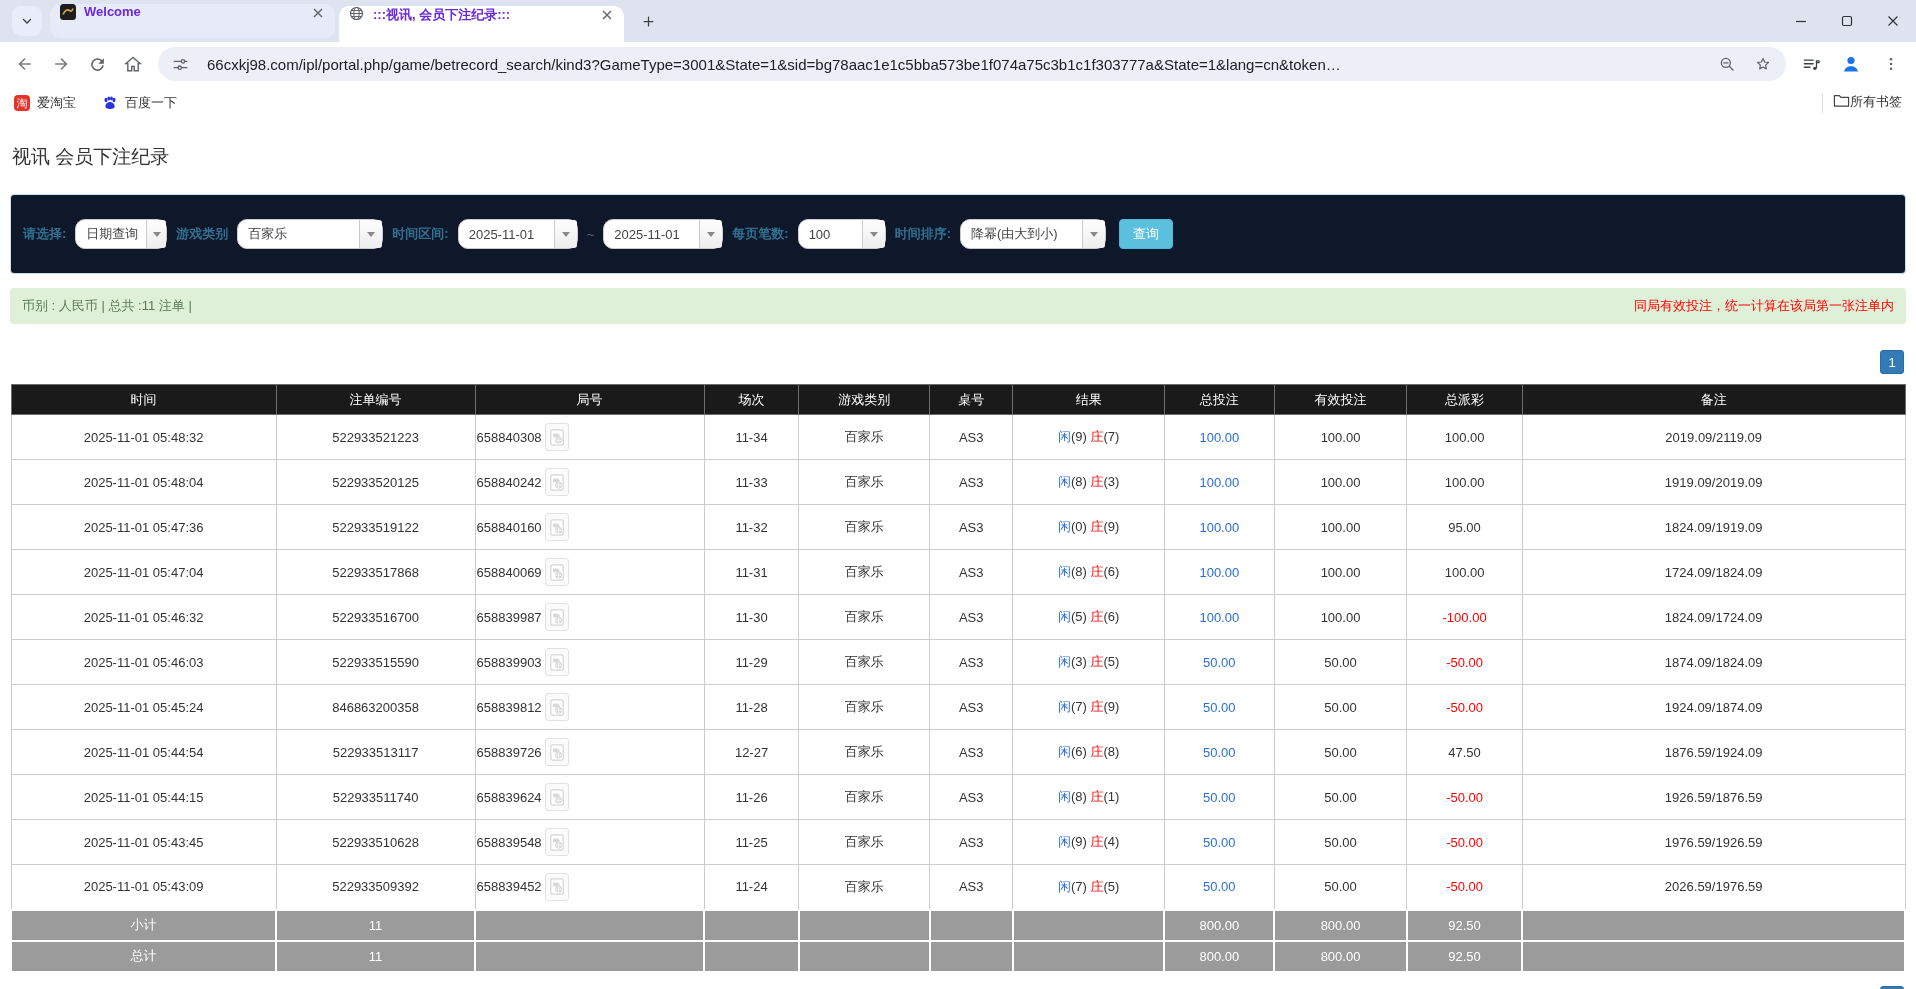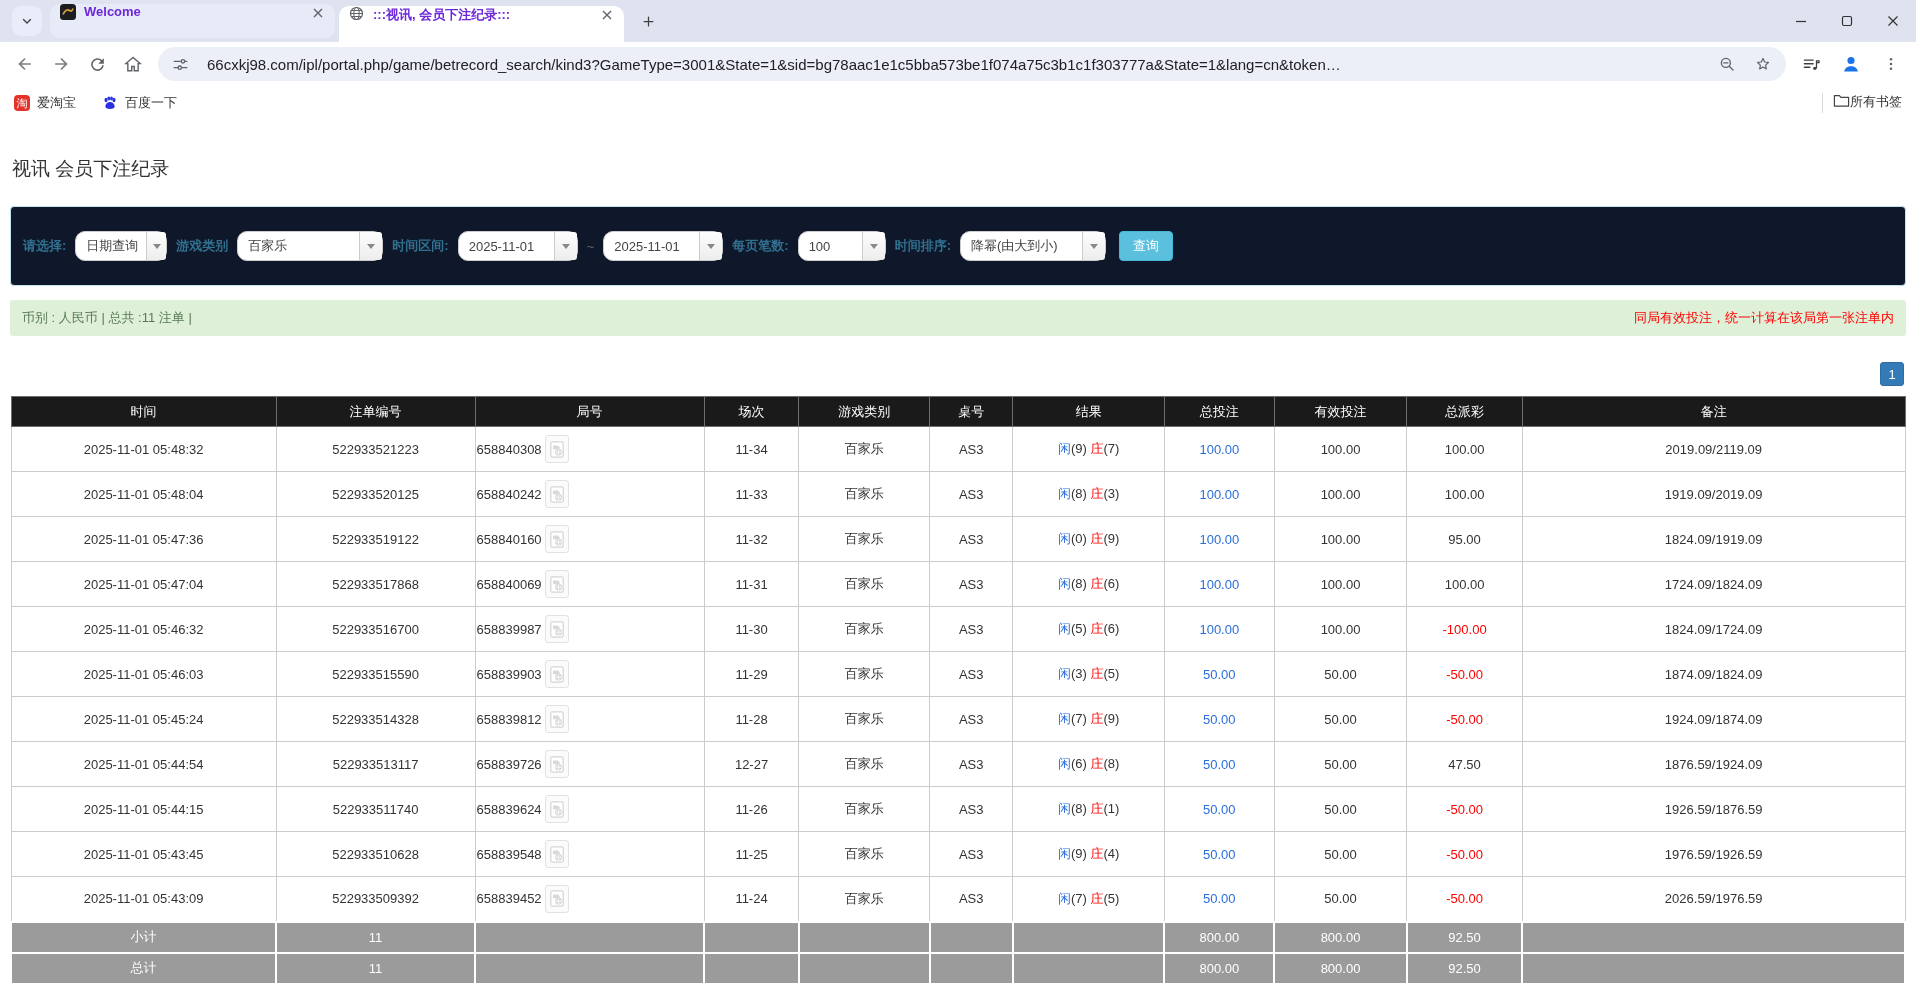--- a/index.html
+++ b/index.html
@@ -26,21 +26,21 @@
   .urlbar { flex:1; height:34px; background:#eceff8; border-radius:17px; display:flex; align-items:center; padding:0 14px; gap:18px; margin:0 6px; }
   .url-text { flex:1; font-size:15px; color:#202124; white-space:nowrap; overflow:hidden; }
   .toolbar-right { display:flex; align-items:center; gap:6px; }
   .bookmarksbar { height:34px; background:#fff; display:flex; align-items:center; padding:0 14px; font-size:13px; color:#333; }
   .bookmark { display:flex; align-items:center; gap:7px; margin-right:26px; }
   .bm-right { margin-left:auto; display:flex; gap:0; }
   .bm-divider { width:1px; height:20px; background:#dadce0; margin-right:10px; }
   .tb-icon { width:16px; height:16px; border-radius:4px; background:#e63229; color:#fff; font-size:11px; line-height:16px; text-align:center; }
   
   .content { padding:0 10px; }
-  .page-title { font-size:19px; font-weight:400; color:#333; margin:36px 0 24px 2px; }
+  .page-title { font-size:19px; font-weight:400; color:#333; margin:24px 0 24px 2px; }
   .filter-panel { background:#0f172a; border:1px solid #c4e3f0; border-radius:4px; padding:24px 12px; display:flex; align-items:center; gap:9px; font-size:13px; }
   .f-label { color:#31708f; font-weight:bold; white-space:nowrap; }
   .sel { background:#fff; border:1px solid #ccc; border-radius:10px; height:30px; display:flex; align-items:center; padding-left:10px; color:#444; }
   .sel-value { flex:1; white-space:nowrap; }
   .caret-box { width:23px; height:28px; border-left:1px solid #ccc; margin-left:8px; display:flex; align-items:center; justify-content:center; background:linear-gradient(#fdfdfd,#ededed); border-radius:0 3px 3px 0; }
   .caret { width:0; height:0; border-left:4px solid transparent; border-right:4px solid transparent; border-top:5px solid #888; }
   .btn-query { background:#5bc0de; border:1px solid #46b8da; color:#fff; height:30px; padding:0 13px; border-radius:4px; font-size:13px; margin-left:4px; }
   .summary-bar { margin-top:14px; background:#dff0d8; border-radius:3px; height:36px; display:flex; align-items:center; justify-content:space-between; padding:0 12px; font-size:13px; }
   .summary-left { color:#5a7a5a; }
   .summary-right { color:#f00; }
@@ -511,21 +511,21 @@
       <span class="rb">庄</span><span>(5)</span>
     </td>
     <td><a class="link-blue" href="#">50.00</a></td>
     <td>50.00</td>
     <td class="neg">-50.00</td>
     <td>1874.09/1824.09</td>
   </tr>
 
   <tr>
     <td>2025-11-01 05:45:24</td>
-    <td>522933514328</td>
+    <td>846863200358</td>
     <td>
       <span class="round-cell">
         <span>658839812</span>
         <span class="video-btn">
           <svg width="14" height="17" viewBox="0 0 14 17">
                   <rect x="0.8" y="0.8" width="12.4" height="15.4" rx="1.6" fill="#fff" stroke="#d5d5d5" stroke-width="1.2"></rect>
                   <path d="M3 4.5h5l1.6 1.8v2H3z" fill="#d9d9d9"></path>
                   <circle cx="8.6" cy="11.2" r="3.4" fill="#d9d9d9"></circle>
                   <circle cx="8.6" cy="11.2" r="1" fill="#fff"></circle>
                   <circle cx="8.6" cy="9.2" r="0.7" fill="#fff"></circle>

